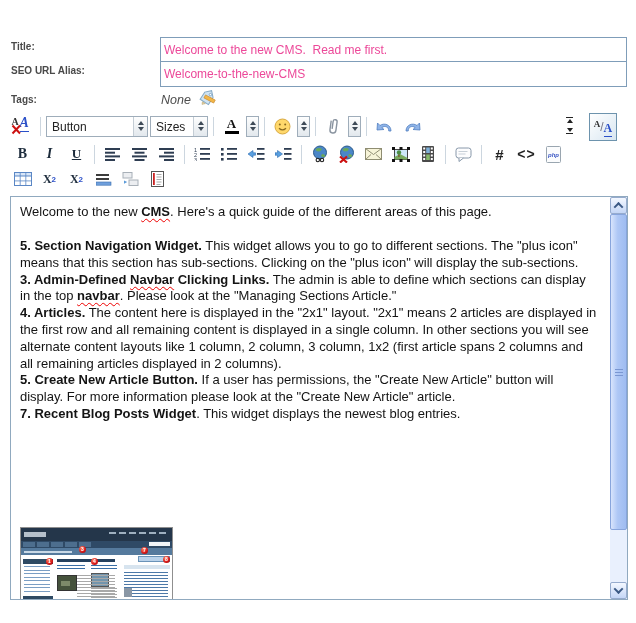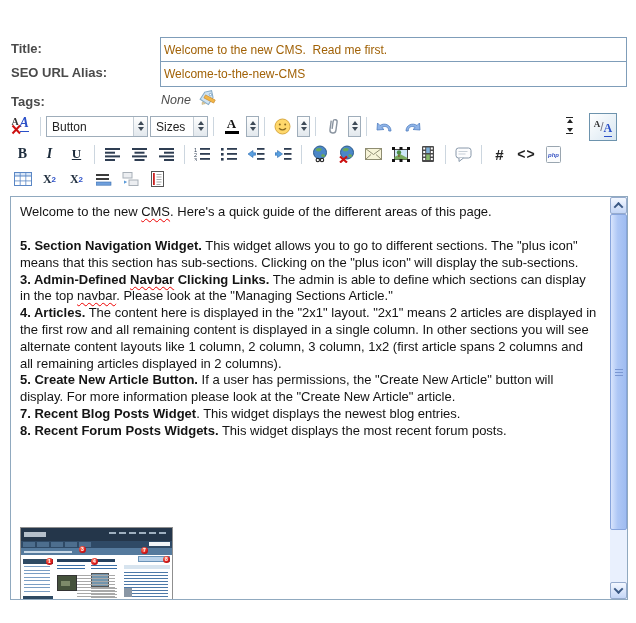--- a/index.html
+++ b/index.html
@@ -7,23 +7,23 @@
         font-family:"Liberation Sans",sans-serif;}
 
   
   .hdr{position:absolute;left:7px;top:7px;width:622px;height:23px;box-sizing:border-box;
        background:linear-gradient(#dcebf7,#b2cde2);border-radius:3px 3px 0 0;
        border-bottom:1px solid #9cb6ca;box-shadow:inset 0 1px 0 #ecf5fc;
        display:flex;align-items:center;padding-left:11px;
        font-size:12.5px;font-weight:bold;color:#30414e;}
 
   
-  .lbl{position:absolute;left:11px;font-size:13px;font-weight:bold;color:#4a4a4a;}
+  .lbl{position:absolute;left:11px;font-size:10px;font-weight:bold;color:#4a4a4a;}
   .inp{position:absolute;left:160px;width:467px;height:26px;box-sizing:border-box;
-       border:1px solid #7f9db9;font-family:inherit;font-size:12px;color:#a16207;padding:1px 3px;}
+       border:1px solid #7f9db9;font-family:inherit;font-size:12px;color:#ec4899;padding:1px 3px;}
   .tagsval{position:absolute;left:161px;top:93px;font-size:12.5px;font-style:italic;color:#4d4d4d;}
 
   
   .tbrow{position:absolute;left:10px;display:flex;align-items:center;gap:2px;height:26px;}
   .btn{display:flex;align-items:center;justify-content:center;width:25px;height:23px;
        background:transparent;border:0;padding:0;cursor:default;}
   .sep{width:1px;height:19px;background:#ccd6df;margin:0 3px;}
   .dd{display:flex;align-items:stretch;height:21px;background:#fff;border:1px solid #9fadba;box-sizing:border-box;}
   .dd .lab{font-size:12px;color:#222;padding:3px 5px 0 5px;flex:1;}
   .spin{width:13px;display:flex;flex-direction:column;align-items:center;justify-content:center;gap:2px;
@@ -53,21 +53,21 @@
   .subsup .n{font:bold 8px "Liberation Sans",sans-serif;color:#2b50c8;}
 
   
   .editor{position:absolute;left:10px;top:196px;width:618px;height:404px;box-sizing:border-box;
           border:1px solid #90a9bf;background:#fff;overflow:hidden;}
   .ed-text{position:absolute;left:0;top:0;width:593px;box-sizing:border-box;padding:7px 6px 0 9px;
            font-size:13px;line-height:16.8px;color:#141414;}
   .para{margin:0;min-height:17px;}
   .b{font-weight:bold;}
   .sp{text-decoration-line:underline;text-decoration-style:wavy;text-decoration-color:#e00;
-      text-decoration-thickness:1px;text-underline-offset:2px;}
+      text-decoration-thickness:1px;text-underline-offset:2px;font-weight:bold;}
 
   
   .sb{position:absolute;right:0;top:0;width:17px;height:402px;background:#e9f0fd;}
   .sbtn{position:absolute;left:0;width:17px;height:17px;box-sizing:border-box;border:1px solid #96abcd;border-radius:2px;
         background:linear-gradient(#f4f8ff,#c4d6f6);display:flex;align-items:center;justify-content:center;}
   .chev{width:5px;height:5px;border-left:2px solid #3c5a85;border-top:2px solid #3c5a85;}
   .chev.up{transform:rotate(45deg) translate(1px,1px);}
   .chev.dn{transform:rotate(225deg) translate(1px,1px);}
   .sthumb{position:absolute;left:0;top:17px;width:17px;height:316px;box-sizing:border-box;
           border:1px solid #88a5dc;border-radius:2px;
@@ -430,21 +430,20 @@
 
   <div class="editor">
     <div class="ed-text">
         <div class="para"><span>Welcome to the new </span><span class="sp">CMS</span><span>. Here's a quick guide of the different areas of this page.</span></div>
         <div class="para">&nbsp;</div>
         <div class="para"><span class="b">5. Section Navigation Widget.</span><span> This widget allows you to go to different sections. The "plus icon" means that this section has sub-sections. Clicking on the "plus icon" will display the sub-sections.</span></div>
         <div class="para"><span class="b">3. Admin-Defined </span><span class="b sp">Navbar</span><span class="b"> Clicking Links.</span><span> The admin is able to define which sections can display in the top </span><span class="sp">navbar</span><span>. Please look at the "Managing Sections Article."</span></div>
         <div class="para"><span class="b">4. Articles.</span><span> The content here is displayed in the "2x1" layout. "2x1" means 2 articles are displayed in the first row and all remaining content is displayed in a single column. In other sections you will see alternate content layouts like 1 column, 2 column, 3 column, 1x2 (first article spans 2 columns and all remaining articles displayed in 2 columns).</span></div>
         <div class="para"><span class="b">5. Create New Article Button.</span><span> If a user has permissions, the "Create New Article" button will display. For more information please look at the "Create New Article" article.</span></div>
         <div class="para"><span class="b">7. Recent Blog Posts Widget</span><span>. This widget displays the newest blog entries.</span></div>
-        <div class="para"><span class="b">8. Recent Forum Posts Widgets.</span><span> This widget displays the most recent forum posts.</span></div>
       </div>
 
     <div class="thumb">
       <div class="t-hdr"></div>
       <div class="t-logo"></div>
       <div class="t-toplinks"></div>
       <div class="t-nav"></div>
       <div class="t-tab" style="left:2px"></div>
       <div class="t-tab" style="left:16px"></div>
       <div class="t-tab" style="left:30px"></div>

